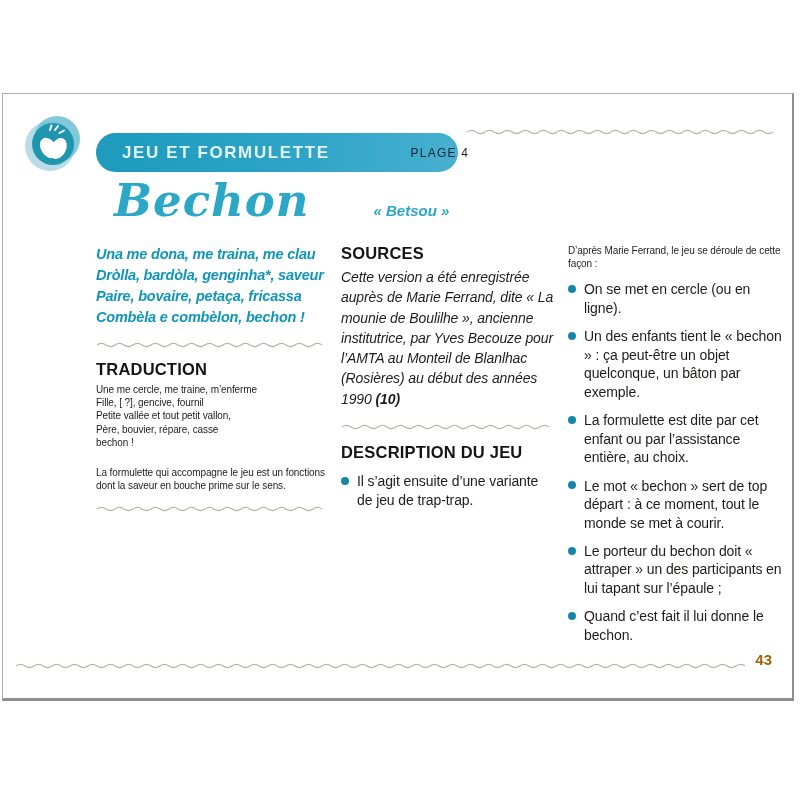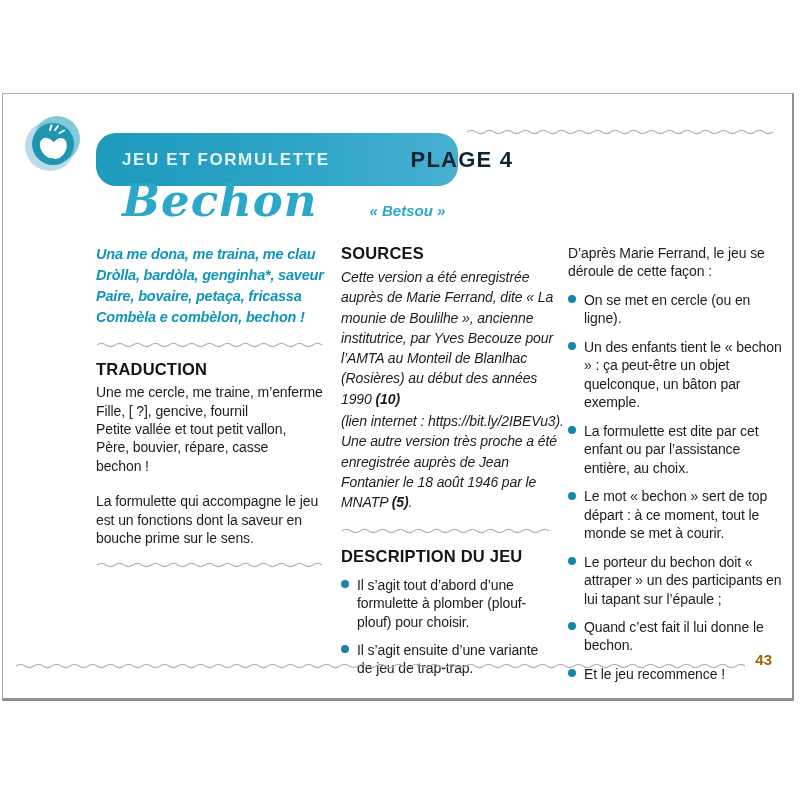--- a/index.html
+++ b/index.html
@@ -13,46 +13,46 @@
   }
   
   .badge{position:absolute;left:22px;top:22px;width:56px;height:56px;}
   .badge .c1,.badge .c2,.badge .c3{position:absolute;border-radius:50%;}
   .c1{width:50px;height:50px;left:0;top:5px;background:#b9dce8;}
   .c2{width:46px;height:46px;left:9px;top:0;background:#6ec0d4;opacity:.85;}
   .c3{width:42px;height:42px;left:7px;top:7px;background:#1f96ad;}
   .badge svg{position:absolute;left:8px;top:6px;}
   
   .banner{
-    position:absolute;left:93px;top:39px;width:362px;height:53px;border-radius:20px;
+    position:absolute;left:93px;top:39px;width:362px;height:39px;border-radius:20px;
     background:linear-gradient(90deg,#1d9abc 0%,#2ea4c6 55%,#47b0d1 100%);
     display:flex;align-items:center;padding:0 14px 0 26px;box-sizing:border-box;gap:20px;
   }
   .banner-title{color:#e4f4f8;font-weight:bold;font-size:17px;letter-spacing:1.6px;white-space:nowrap;}
-  .plage{color:#132430;font-weight:700;font-size:22px;letter-spacing:1.2px;white-space:nowrap;padding-left:41px;}
+  .plage{color:#132430;font-weight:400;font-size:12px;letter-spacing:1.2px;white-space:nowrap;padding-left:41px;}
   
   svg.wave{display:block;}
   .wave-top{position:absolute;left:463px;top:34px;}
   .wave-bottom{position:absolute;left:12px;top:568px;}
   
-  .title-row{position:absolute;left:119px;top:84px;display:flex;align-items:baseline;gap:12px;}
+  .title-row{position:absolute;left:111px;top:84px;display:flex;align-items:baseline;gap:24px;}
   .title-main{
     font-family:"DejaVu Serif", serif;font-style:italic;font-weight:bold;
     font-size:45px;color:#2ba7c7;letter-spacing:1px;line-height:1;
   }
   .title-phon{color:#2ba7c7;font-weight:bold;font-style:italic;font-size:15px;margin-left:40px;}
   
   .col{position:absolute;top:150px;}
   .col-left{left:93px;width:238px;}
   .col-mid{left:338px;width:224px;}
   .col-right{left:565px;width:228px;}
   .verse{color:#1095ba;font-weight:bold;font-style:italic;font-size:14.5px;line-height:1.45;letter-spacing:-0.2px;}
   .verse span{display:block;}
   h3.section{margin:0 0 4px 0;font-size:16.5px;font-weight:800;color:#141414;letter-spacing:0.2px;}
-  .body-text{font-size:14px;line-height:1.32;letter-spacing:-0.1px;margin:0;}
+  .body-text{font-size:10px;line-height:1.32;letter-spacing:-0.1px;margin:0;}
   .body-text span.line{display:block;}
   .note{margin-top:17px;}
   .sources-text{font-style:italic;font-size:14px;line-height:1.45;letter-spacing:-0.1px;margin:0 0 2px 0;}
   .ref{font-weight:bold;margin-top:48px;}
   .gap-wave-left{margin:13px 0 11px 0;}
   .gap-wave-mid{margin:14px 0 12px 0;}
   ul.bullets{list-style:none;margin:10px 8px 0 0;padding:0;}
   ul.bullets li{
     position:relative;padding-left:16px;margin-bottom:10px;
     font-size:14px;line-height:1.32;letter-spacing:-0.1px;
@@ -129,41 +129,38 @@
     </div>
     <p class="body-text note">La formulette qui accompagne le jeu est un fonctions dont la saveur en bouche prime sur le sens.</p>
     <svg class="wave gap-wave-left" width="228" height="8">
         <path d="M1 4 Q 5.5 0.8 10 4 Q 14.5 7.2 19 4 Q 23.5 0.8 28 4 Q 32.5 7.2 37 4 Q 41.5 0.8 46 4 Q 50.5 7.2 55 4 Q 59.5 0.8 64 4 Q 68.5 7.2 73 4 Q 77.5 0.8 82 4 Q 86.5 7.2 91 4 Q 95.5 0.8 100 4 Q 104.5 7.2 109 4 Q 113.5 0.8 118 4 Q 122.5 7.2 127 4 Q 131.5 0.8 136 4 Q 140.5 7.2 145 4 Q 149.5 0.8 154 4 Q 158.5 7.2 163 4 Q 167.5 0.8 172 4 Q 176.5 7.2 181 4 Q 185.5 0.8 190 4 Q 194.5 7.2 199 4 Q 203.5 0.8 208 4 Q 212.5 7.2 217 4 Q 221.5 0.8 226 4" fill="none" stroke="#b7b2a9" stroke-width="1.1"></path>
       </svg>
   </div>
 
   <div class="col col-mid">
     <h3 class="section">SOURCES</h3>
     <p class="sources-text"><span>Cette version a été enregistrée auprès de Marie Ferrand, dite « La mounie de Boulilhe », ancienne institutrice, par Yves Becouze pour l’AMTA au Monteil de Blanlhac (Rosières) au début des années 1990 </span><span class="ref">(10)</span></p>
-    <p class="sources-text"><span>(lien internet : https://bit.ly/2IBEVu3). Une autre version très proche a été enregistrée auprès de Jean Fontanier le 18 août 1946 par le MNATP </span><span class="ref">(5)</span><span>.</span></p>
     <svg class="wave gap-wave-mid" width="215" height="8">
         <path d="M1 4 Q 5.5 0.8 10 4 Q 14.5 7.2 19 4 Q 23.5 0.8 28 4 Q 32.5 7.2 37 4 Q 41.5 0.8 46 4 Q 50.5 7.2 55 4 Q 59.5 0.8 64 4 Q 68.5 7.2 73 4 Q 77.5 0.8 82 4 Q 86.5 7.2 91 4 Q 95.5 0.8 100 4 Q 104.5 7.2 109 4 Q 113.5 0.8 118 4 Q 122.5 7.2 127 4 Q 131.5 0.8 136 4 Q 140.5 7.2 145 4 Q 149.5 0.8 154 4 Q 158.5 7.2 163 4 Q 167.5 0.8 172 4 Q 176.5 7.2 181 4 Q 185.5 0.8 190 4 Q 194.5 7.2 199 4 Q 203.5 0.8 208 4" fill="none" stroke="#b7b2a9" stroke-width="1.1"></path>
       </svg>
     <h3 class="section">DESCRIPTION DU JEU</h3>
     <ul class="bullets">
-      <li>Il s’agit tout d’abord d’une formulette à plomber (plouf-plouf) pour choisir.</li>
       <li>Il s’agit ensuite d’une variante de jeu de trap-trap.</li>
     </ul>
   </div>
 
   <div class="col col-right">
     <p class="body-text">D’après Marie Ferrand, le jeu se déroule de cette façon :</p>
     <ul class="bullets">
       <li>On se met en cercle (ou en ligne).</li>
       <li>Un des enfants tient le « bechon » : ça peut-être un objet quelconque, un bâton par exemple.</li>
       <li>La formulette est dite par cet enfant ou par l’assistance entière, au choix.</li>
       <li>Le mot « bechon » sert de top départ : à ce moment, tout le monde se met à courir.</li>
       <li>Le porteur du bechon doit « attraper » un des participants en lui tapant sur l’épaule ;</li>
       <li>Quand c’est fait il lui donne le bechon.</li>
-      <li>Et le jeu recommence !</li>
     </ul>
   </div>
 
   <svg class="wave wave-bottom" width="730" height="8">
       <path d="M1 4 Q 5.5 0.8 10 4 Q 14.5 7.2 19 4 Q 23.5 0.8 28 4 Q 32.5 7.2 37 4 Q 41.5 0.8 46 4 Q 50.5 7.2 55 4 Q 59.5 0.8 64 4 Q 68.5 7.2 73 4 Q 77.5 0.8 82 4 Q 86.5 7.2 91 4 Q 95.5 0.8 100 4 Q 104.5 7.2 109 4 Q 113.5 0.8 118 4 Q 122.5 7.2 127 4 Q 131.5 0.8 136 4 Q 140.5 7.2 145 4 Q 149.5 0.8 154 4 Q 158.5 7.2 163 4 Q 167.5 0.8 172 4 Q 176.5 7.2 181 4 Q 185.5 0.8 190 4 Q 194.5 7.2 199 4 Q 203.5 0.8 208 4 Q 212.5 7.2 217 4 Q 221.5 0.8 226 4 Q 230.5 7.2 235 4 Q 239.5 0.8 244 4 Q 248.5 7.2 253 4 Q 257.5 0.8 262 4 Q 266.5 7.2 271 4 Q 275.5 0.8 280 4 Q 284.5 7.2 289 4 Q 293.5 0.8 298 4 Q 302.5 7.2 307 4 Q 311.5 0.8 316 4 Q 320.5 7.2 325 4 Q 329.5 0.8 334 4 Q 338.5 7.2 343 4 Q 347.5 0.8 352 4 Q 356.5 7.2 361 4 Q 365.5 0.8 370 4 Q 374.5 7.2 379 4 Q 383.5 0.8 388 4 Q 392.5 7.2 397 4 Q 401.5 0.8 406 4 Q 410.5 7.2 415 4 Q 419.5 0.8 424 4 Q 428.5 7.2 433 4 Q 437.5 0.8 442 4 Q 446.5 7.2 451 4 Q 455.5 0.8 460 4 Q 464.5 7.2 469 4 Q 473.5 0.8 478 4 Q 482.5 7.2 487 4 Q 491.5 0.8 496 4 Q 500.5 7.2 505 4 Q 509.5 0.8 514 4 Q 518.5 7.2 523 4 Q 527.5 0.8 532 4 Q 536.5 7.2 541 4 Q 545.5 0.8 550 4 Q 554.5 7.2 559 4 Q 563.5 0.8 568 4 Q 572.5 7.2 577 4 Q 581.5 0.8 586 4 Q 590.5 7.2 595 4 Q 599.5 0.8 604 4 Q 608.5 7.2 613 4 Q 617.5 0.8 622 4 Q 626.5 7.2 631 4 Q 635.5 0.8 640 4 Q 644.5 7.2 649 4 Q 653.5 0.8 658 4 Q 662.5 7.2 667 4 Q 671.5 0.8 676 4 Q 680.5 7.2 685 4 Q 689.5 0.8 694 4 Q 698.5 7.2 703 4 Q 707.5 0.8 712 4 Q 716.5 7.2 721 4 Q 725.5 0.8 730 4" fill="none" stroke="#b7b2a9" stroke-width="1.1"></path>
     </svg>
   <div class="page-num">43</div>
 
 </div>
 

